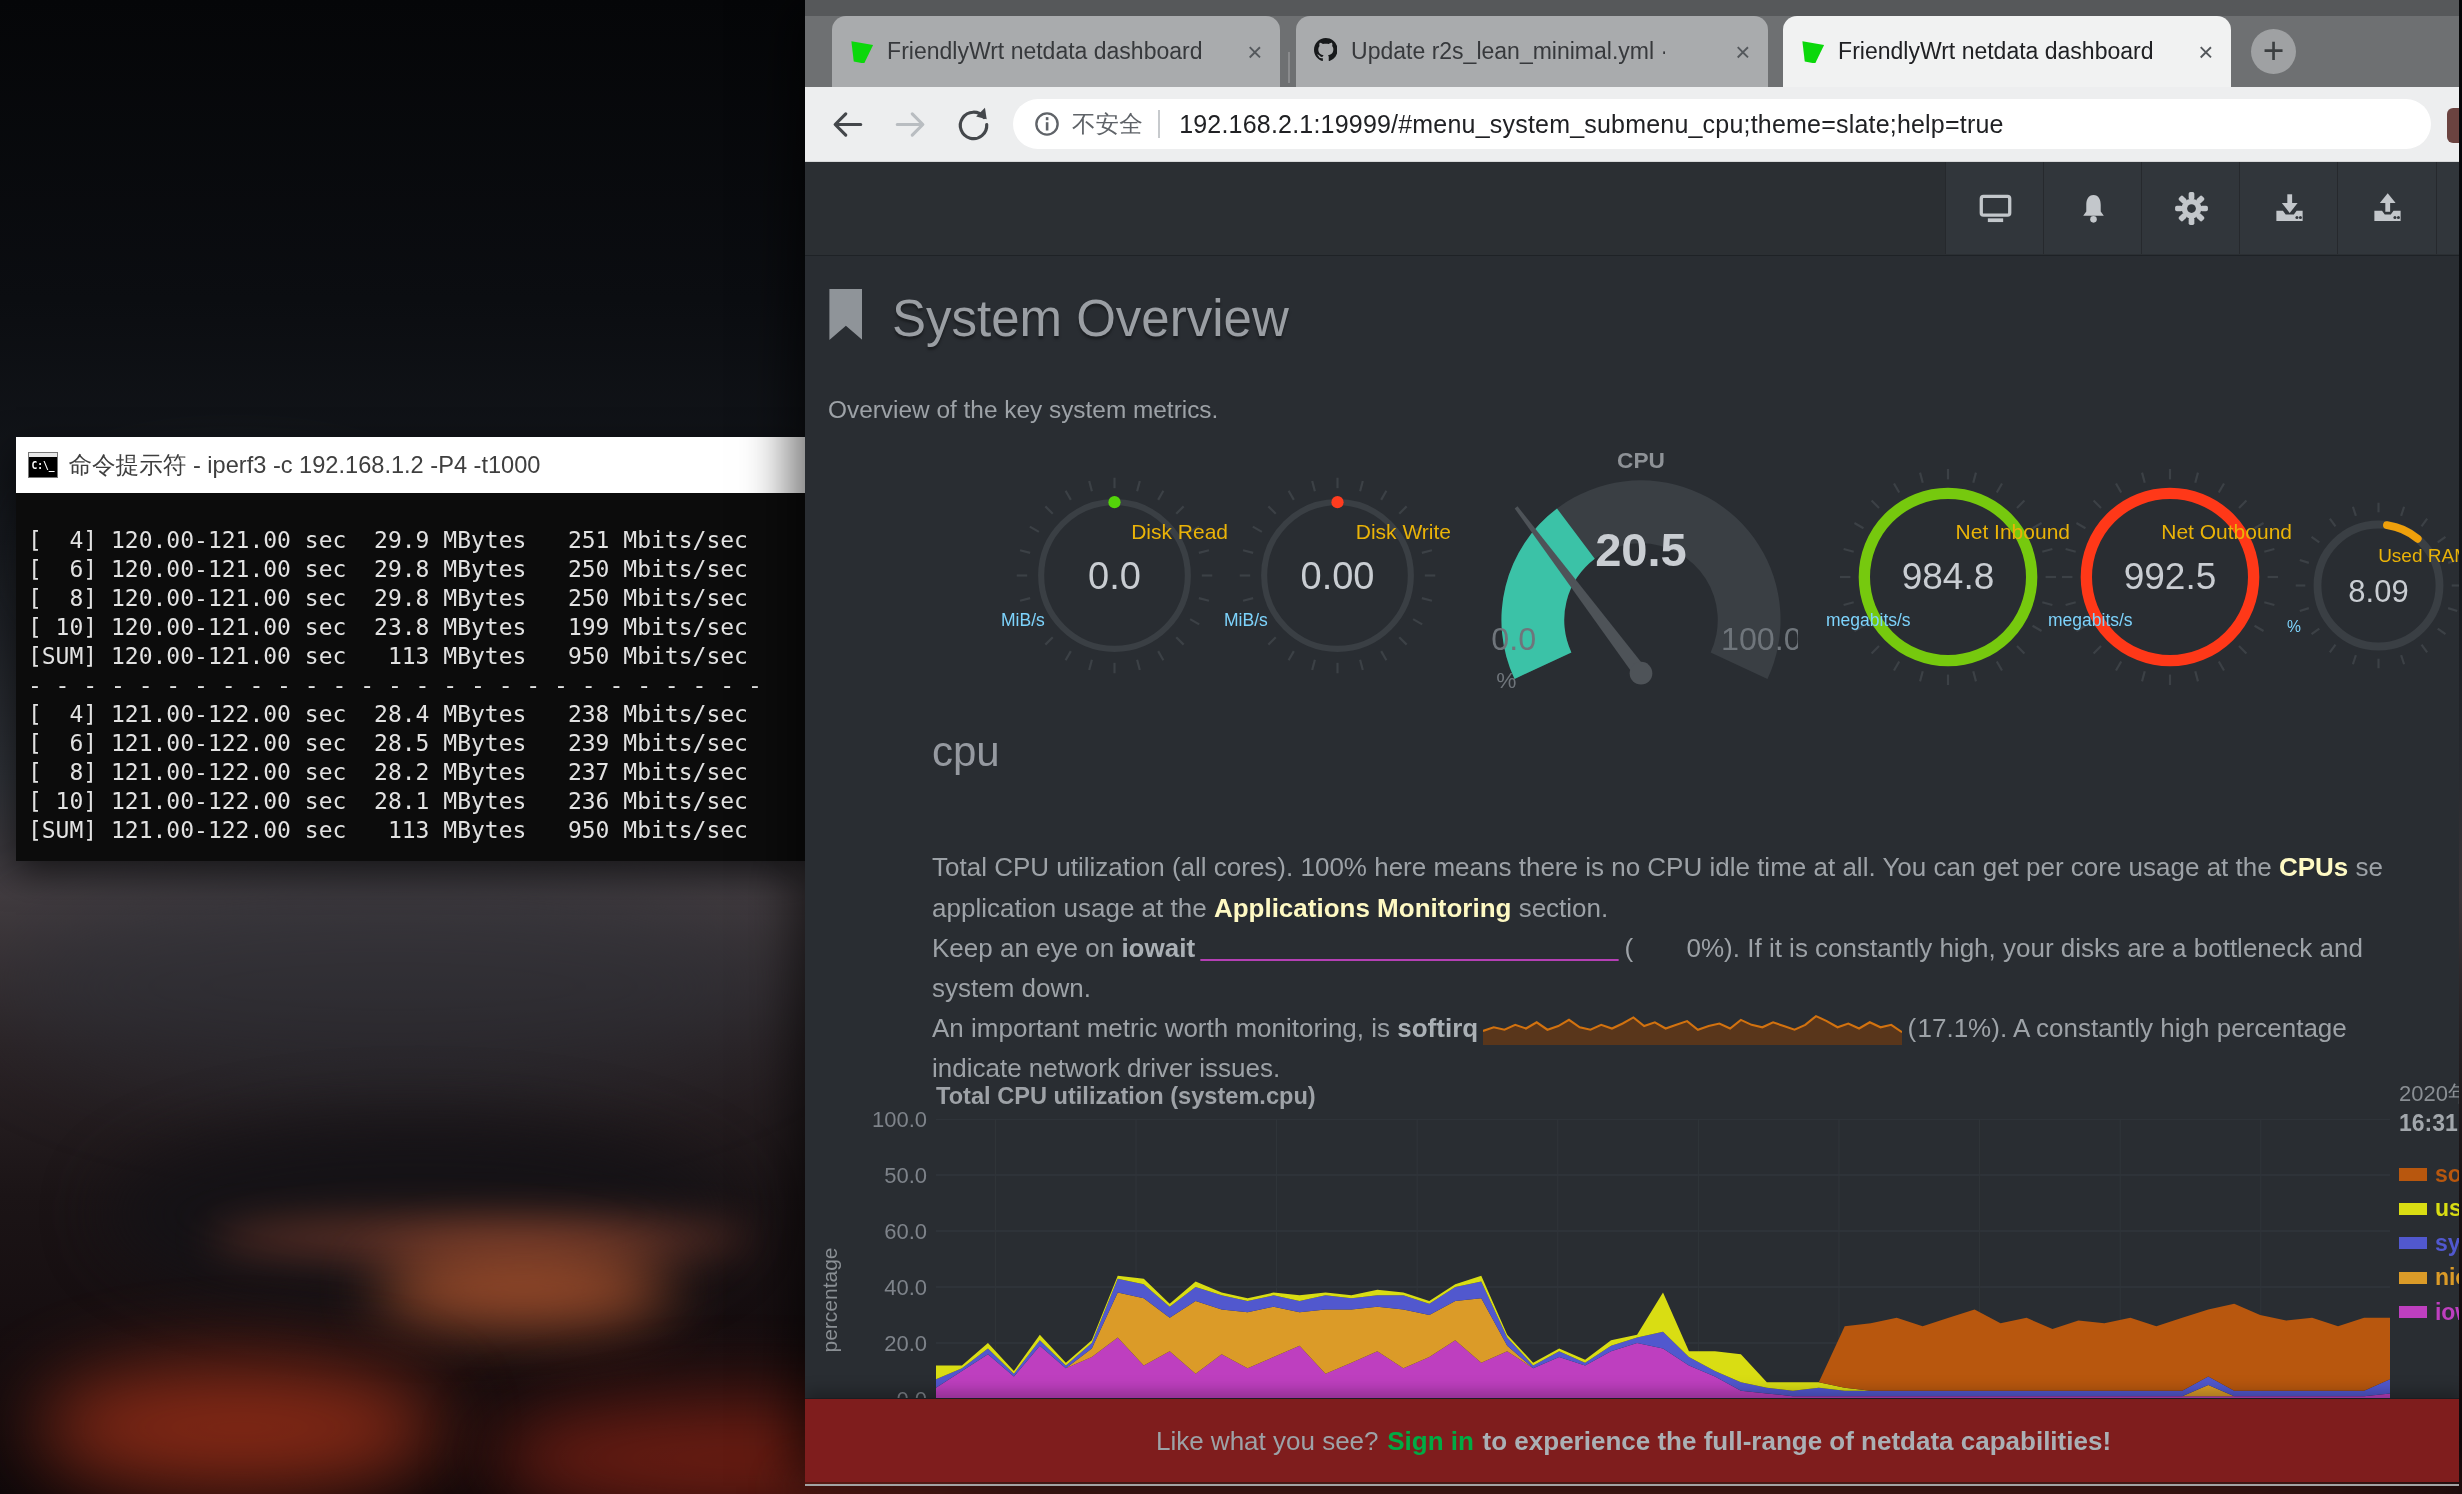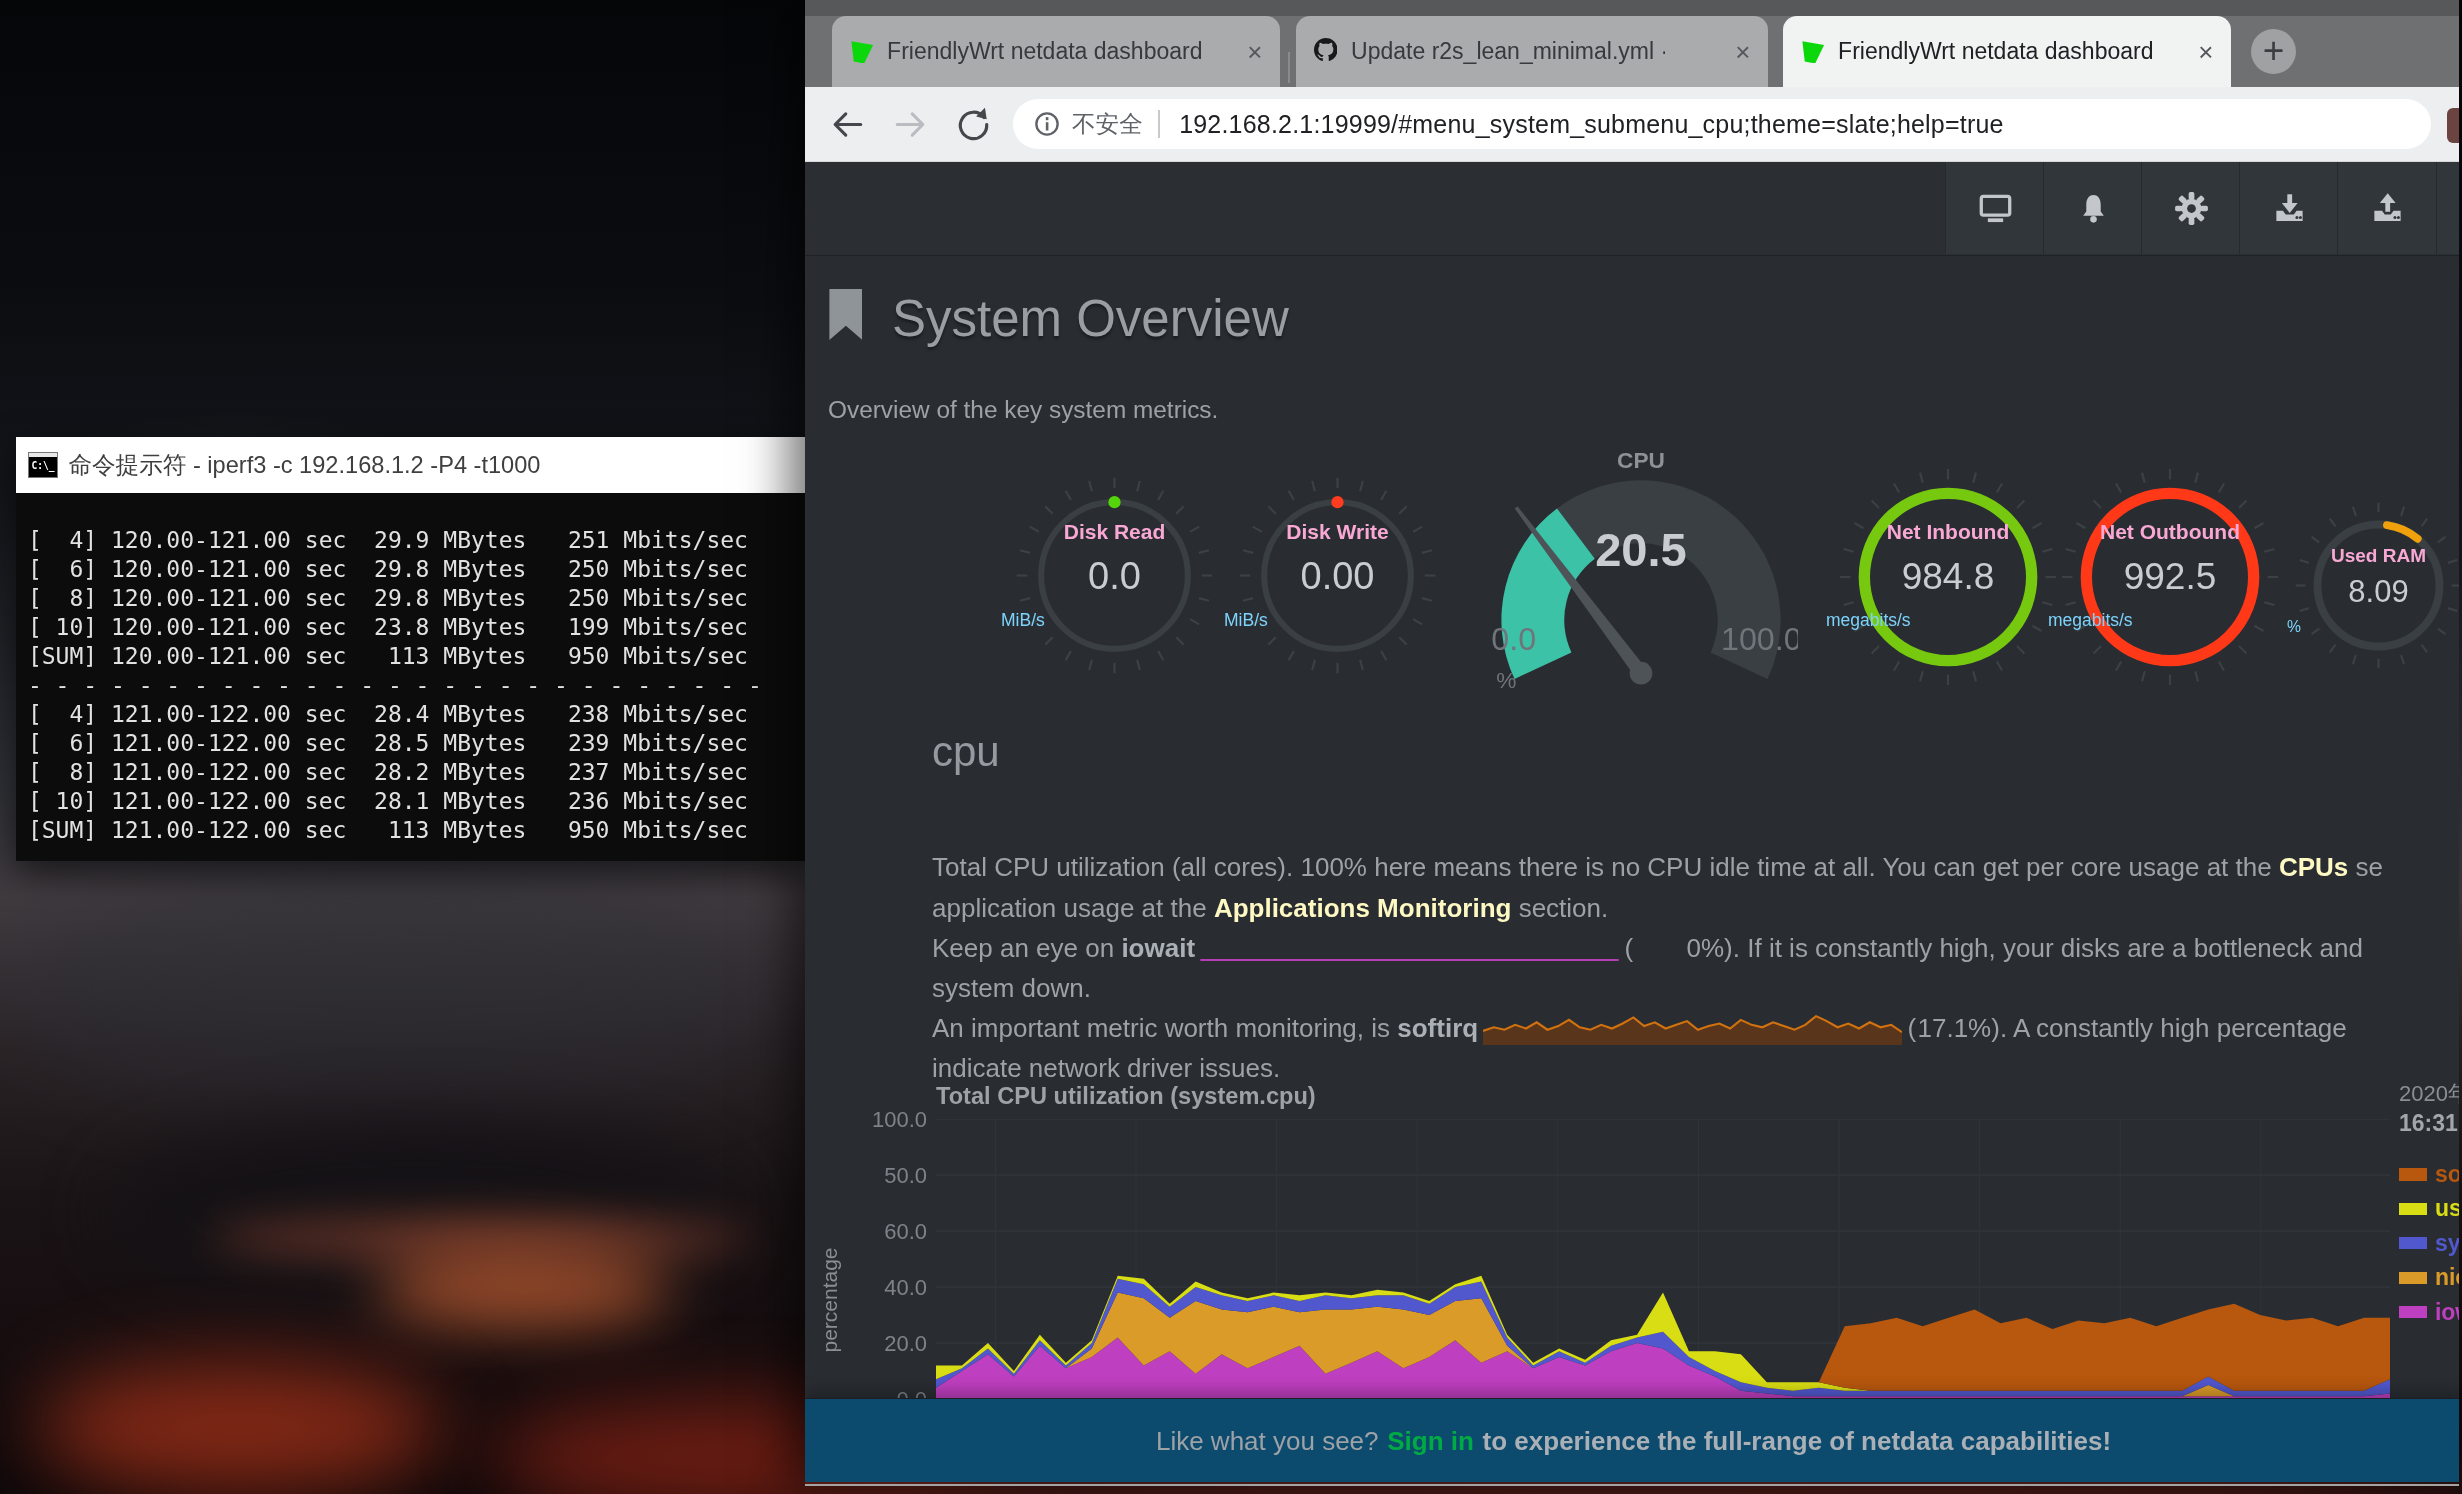--- a/index.html
+++ b/index.html
@@ -81,21 +81,21 @@
     border-left:1.7px solid #26292d;display:flex;align-items:center;justify-content:center;color:#c3c7cb;}
 
   #section-bookmark{position:absolute;left:24.4px;top:127px;width:33px;height:51px;background:#8f9499;
     clip-path:polygon(0 0,100% 0,100% 100%,50% 72%,0 100%);}
   #section-title{position:absolute;left:87px;top:127px;font-size:51px;color:#9a9ea3;
     text-shadow:0 2.6px 2.6px rgba(0,0,0,.35);white-space:nowrap;}
   #section-subtitle{position:absolute;left:23px;top:234px;font-size:24.4px;color:#9da2a7;}
 
   .gauge{position:absolute;}
   .gauge svg{position:absolute;left:0;top:0;}
-  .g-label{position:absolute;width:100%;text-align:center;font-weight:bold;color:#f9a8d4;}
+  .g-label{position:absolute;width:100%;text-align:right;font-weight:normal;color:#eab308;}
   .g-value{position:absolute;width:100%;text-align:center;color:#c9cdd2;}
   .g-unit{position:absolute;width:100%;text-align:left;color:#7dd3fc;}
 
   #cpu-heading{position:absolute;left:127px;top:566px;font-size:42px;color:#9599a0;}
   .para{position:absolute;left:127px;width:1530px;height:40px;line-height:40px;font-size:26px;
     color:#9da2a7;white-space:nowrap;overflow:hidden;}
   .para b.white{color:#fef9c3;font-weight:bold;}
   .para b.gray{color:#aab0b5;font-weight:bold;}
   .spark{vertical-align:-5.2px;margin:0 5.2px;}
   .spark-val{display:inline-block;text-align:right;}
@@ -107,21 +107,21 @@
   #chart-time{position:absolute;left:1594px;top:948px;font-size:23px;font-weight:bold;color:#a2a7ac;white-space:nowrap;}
   #ylabel{position:absolute;left:-54px;top:1126px;width:157px;text-align:center;
     transform:rotate(-90deg);font-size:21px;color:#8a8f94;}
   .ytick{position:absolute;width:73px;left:49px;text-align:right;font-size:22px;color:#7e838a;}
   #chart-canvas{position:absolute;left:131px;top:957px;}
   #legend{position:absolute;left:1594px;top:1001px;width:105px;}
   .legend-item{display:flex;align-items:center;margin-bottom:11.4px;height:23px;}
   .legend-swatch{width:28px;height:12.2px;flex:none;margin-right:7.9px;}
   .legend-label{font-size:23px;font-weight:bold;white-space:nowrap;}
 
-  #banner{position:absolute;left:0;top:1236px;width:100%;height:85px;background:#0c4a6e;
+  #banner{position:absolute;left:0;top:1236px;width:100%;height:85px;background:#7f1d1d;
     border-top:0.9px solid #1a1d21;box-shadow:0 -7px 14px rgba(0,0,0,.25);
     display:flex;align-items:center;justify-content:center;font-size:26px;color:#9da2a7;}
   #banner b{color:#aab0b5;}
   #banner .signin{color:#00ab44;font-weight:bold;margin:0 8.7px 0 8.7px;}
 </style>
 </head>
 <body>
 
 <div id="wallpaper">
   <div class="blob b9"></div>

